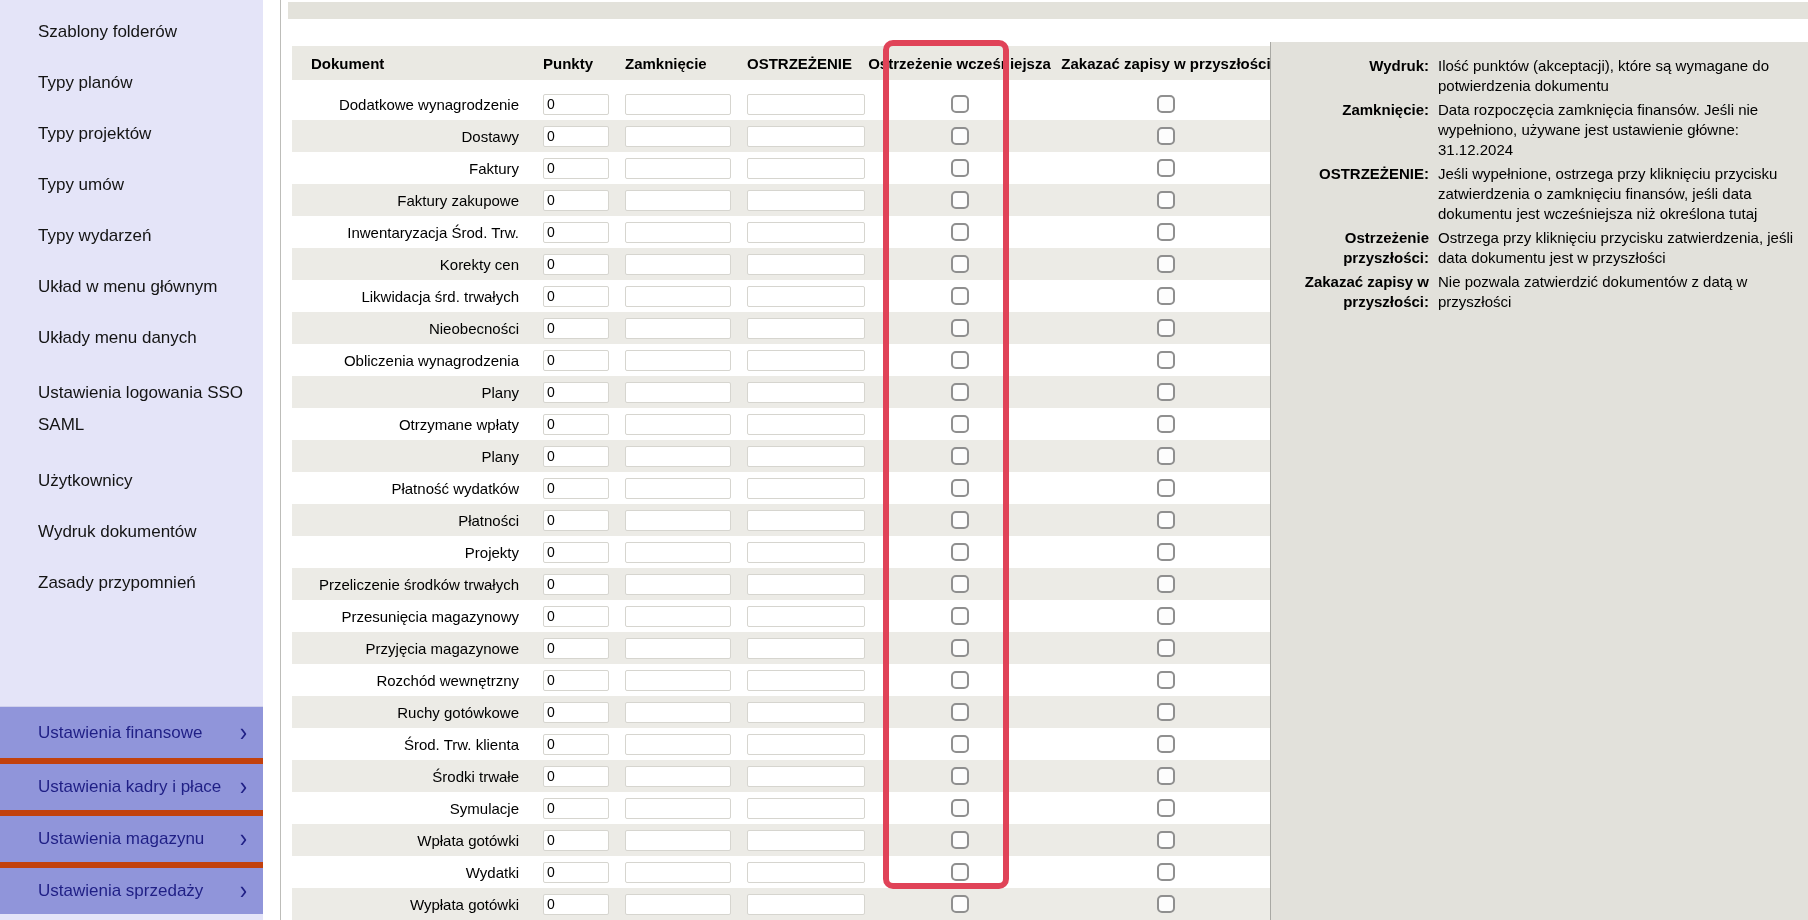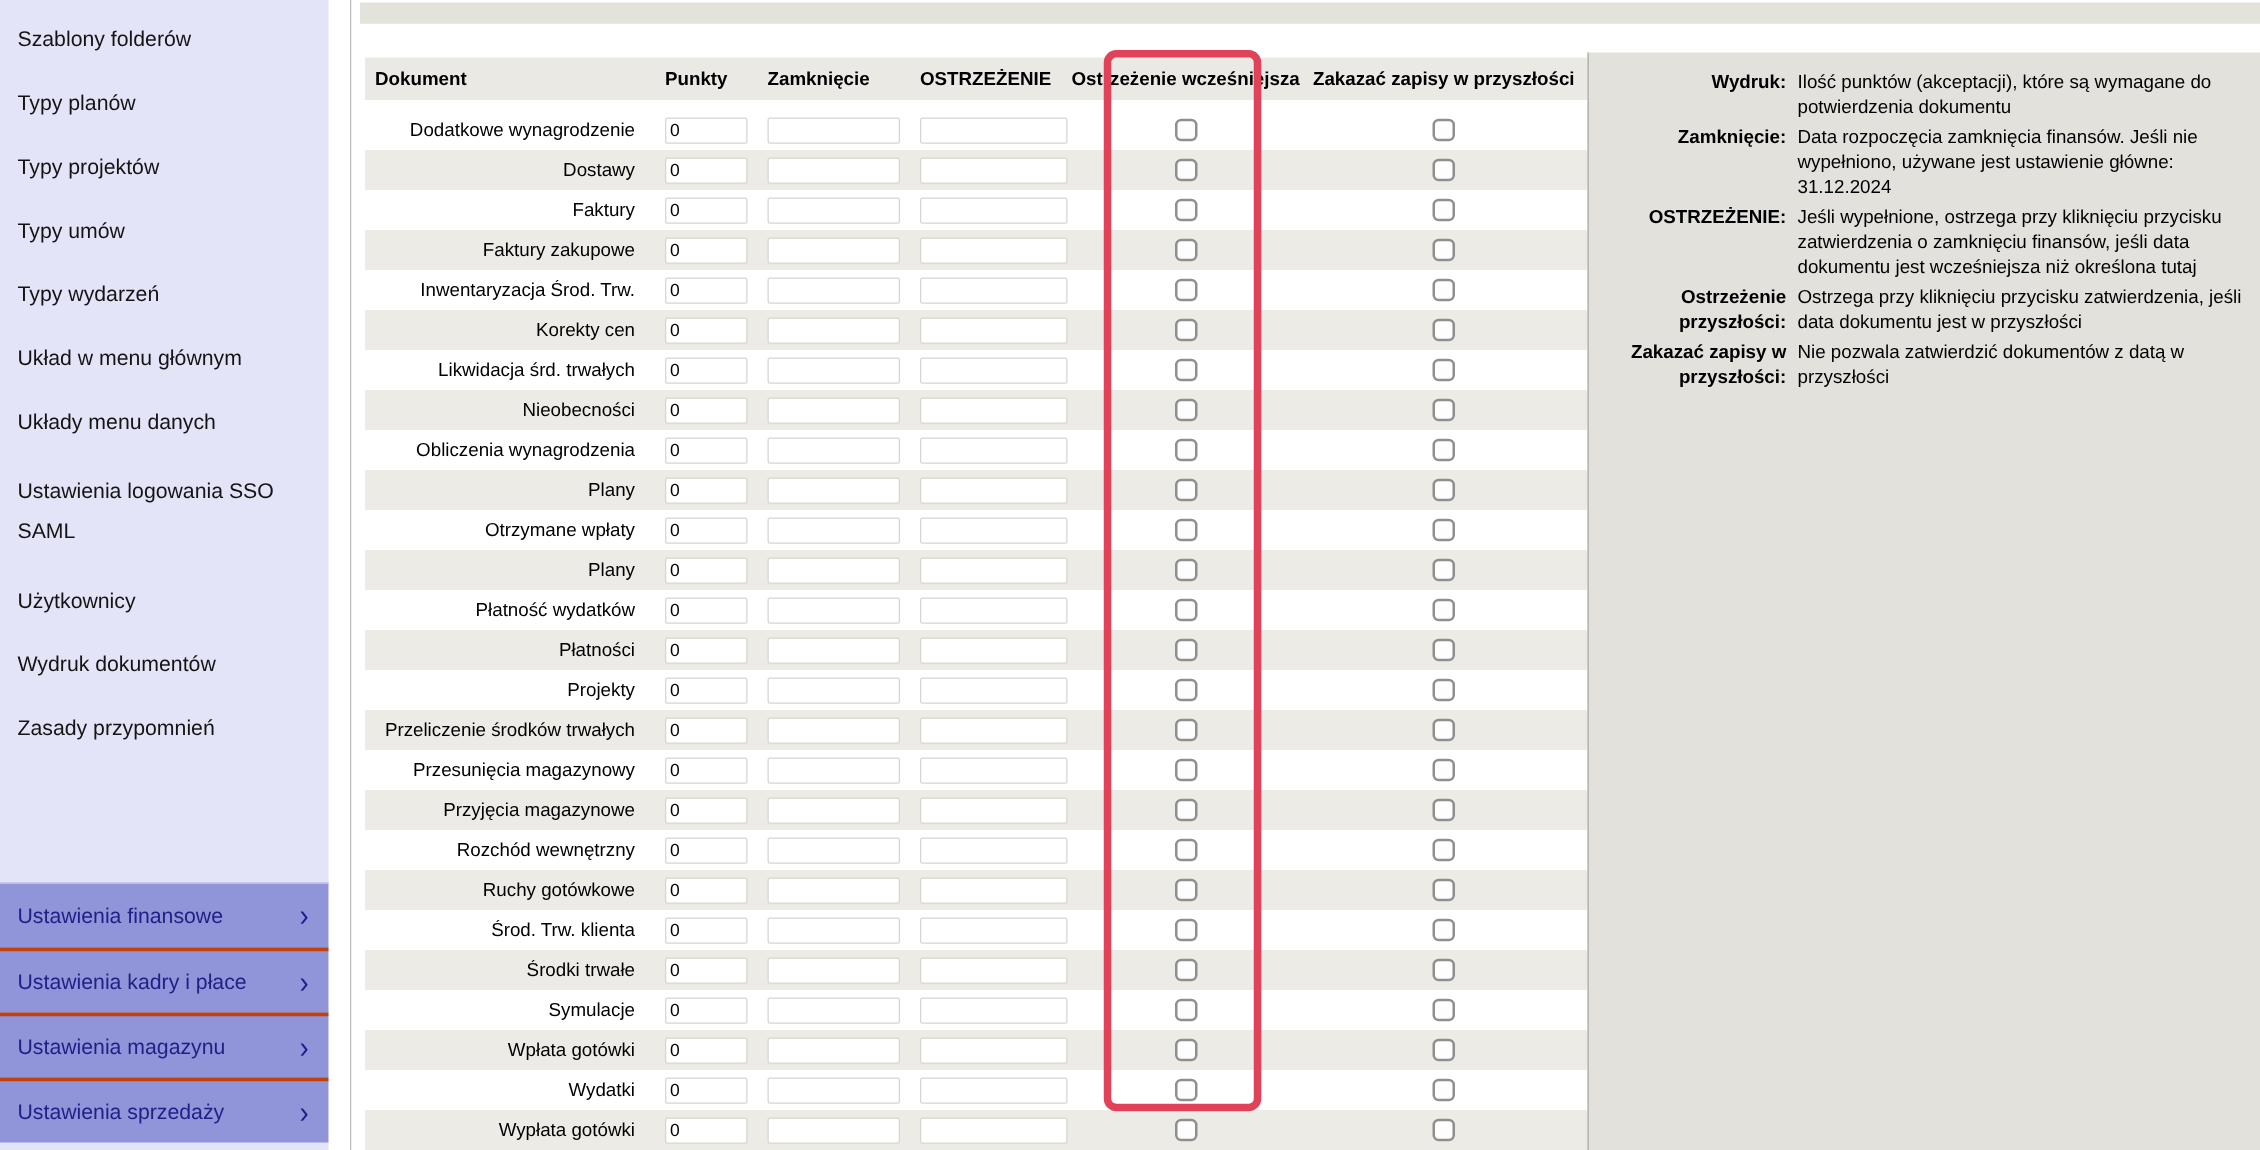--- a/index.html
+++ b/index.html
@@ -11,53 +11,53 @@
   
   .sidebar {
     position:absolute; left:0; top:0; width:263px; height:920px;
     background:#e4e4f8; padding-top:6px; overflow:hidden;
   }
   .sb-item {
     min-height:51px; display:flex; align-items:center;
     padding:0 16px 0 14px; font-size:17px; color:#141414;
     cursor:pointer; line-height:32px;
   }
-  .sb-item .lbl { flex:1 1 auto; }
+  .sb-item .lbl { flex:1 1 auto;margin-left:24px; }
   .sb-item.two-line { min-height:92px; }
   .sb-item.selected {
     margin:4px 2px 0 5px; width:253px; min-height:87px;
     background:#fcfcff; border:5px solid #e2495e; border-radius:10px;
     color:#3336b0; font-weight:600; line-height:31px;
     padding:6px 10px 8px 9px; align-items:flex-start;
   }
   .sb-group-wrap { position:absolute; left:0; top:706px; width:263px; bottom:0; }
   .sb-item.group {
     background:#9095da; color:#1f1f85; height:52px; min-height:52px;
-    border-top:3px solid #c2410c; font-size:17px;
+    border-top:6px solid #c2410c; font-size:17px;
   }
   .sb-item.group:first-child { border-top:1px solid #cfd0ec;justify-content:center; }
   .chev {
     font-size:22px; line-height:20px; color:#1f1f85;
     margin-left:8px; flex:0 0 auto; transform:scaleY(1.15);
   }
   
   .gutter {
     position:absolute; left:263px; top:0; width:18px; height:920px;
     background:#ffffff; border-right:1px solid #bdbdb9;
   }
   
   .content { position:absolute; left:282px; top:0; right:0; bottom:0; background:#fff; }
   .topbar {
     position:absolute; left:6px; top:2px; right:0; height:17px;
     background:#e3e2db;
   }
   
   .grid-row {
     display:grid; grid-template-columns:228px 86px 122px 129px 183px 230px;
-    align-items:center; width:978px;
+    align-items:center; width:978px;padding-left:11px;
   }
   .thead {
     position:absolute; left:10px; top:46px; height:34px;
     background:#eae9e3; font-weight:bold; font-size:15px;
   }
   .thead .c { padding-left:8px; white-space:nowrap; }
   .thead .c.doc { padding-left:8px; }
   .thead .c.pts { padding-left:12px; }
   .thead .c.center { text-align:center; padding-left:0; }
   .rows { position:absolute; left:10px; top:88px; width:978px; }

